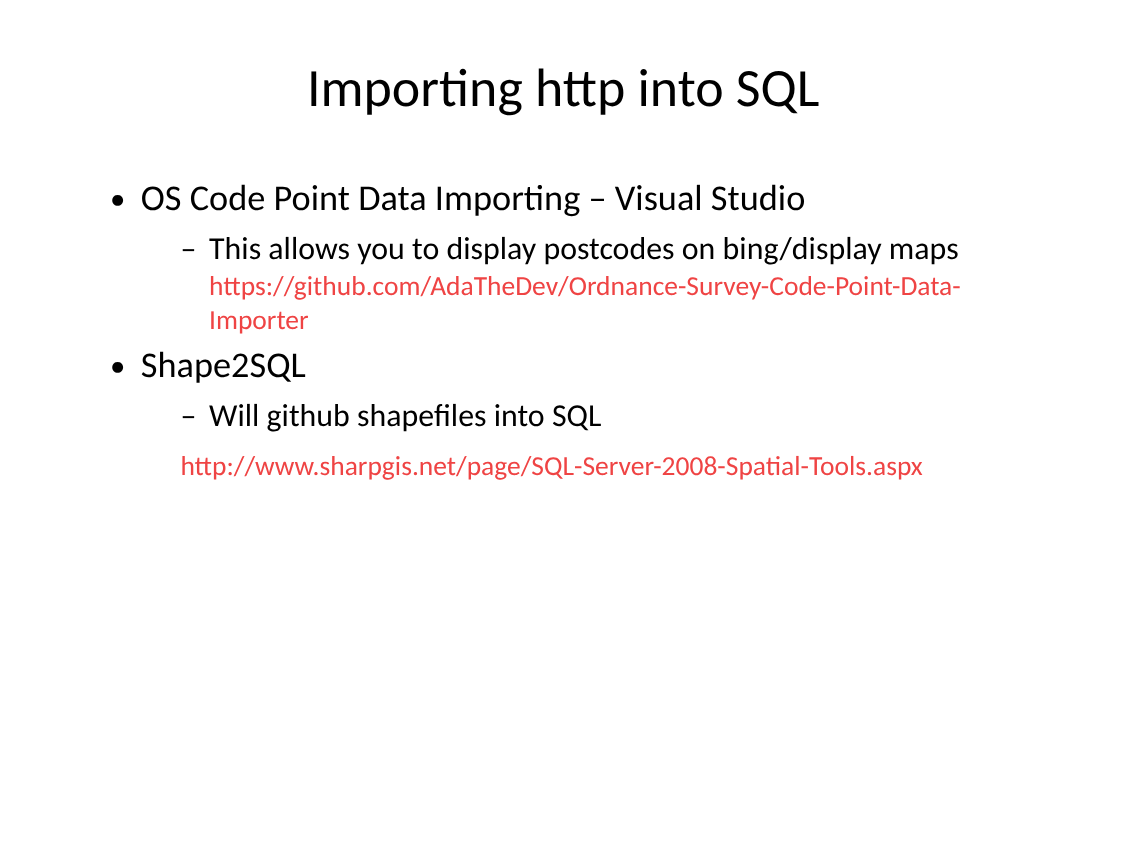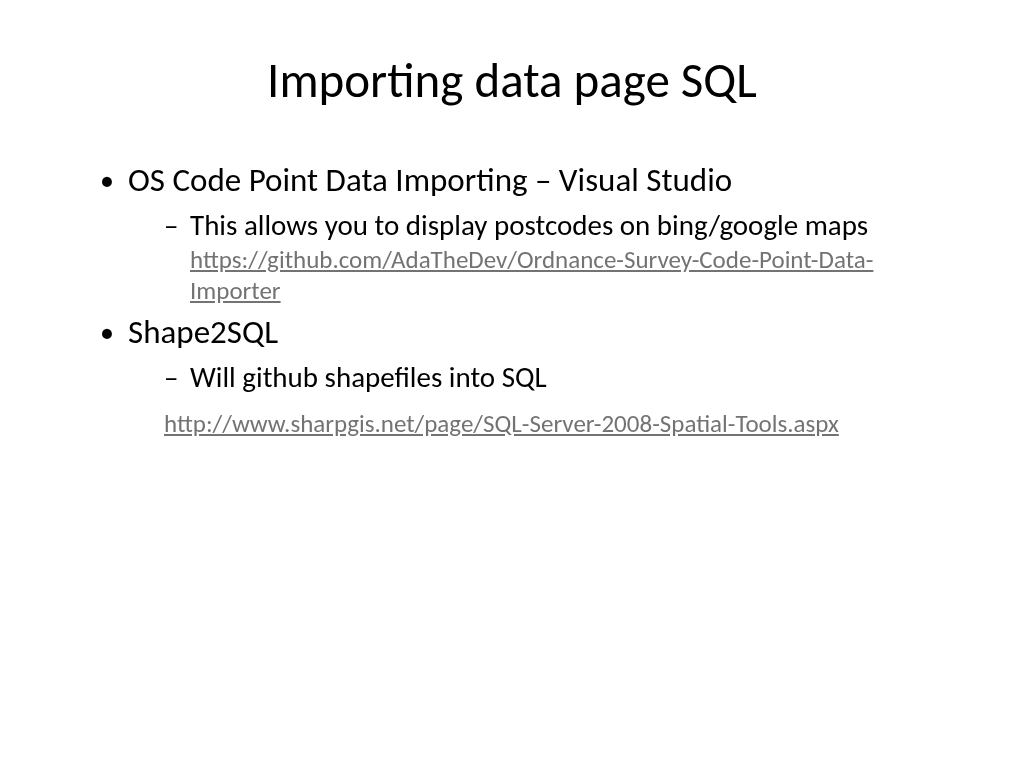--- a/index.html
+++ b/index.html
@@ -49,46 +49,45 @@
     position: relative;
     padding-left: 26px;
   }
   ul.level2 > li::before {
     content: "–";
     position: absolute;
     left: 0;
     top: 0;
   }
   .link {
-    color: #737373;
-    text-decoration: underline;
+    color: #ef4444;
     font-size: 25px;
     line-height: 1.25;
     display: block;
     word-break: break-word;
   }
   .link-inline {
     padding-left: 0;
   }
   .sub-link-container {
     padding-left: 36px;
     margin-top: 12px;
   }
 </style>
 </head>
 <body>
 
-<h1 class="title">Importing data page SQL</h1>
+<h1 class="title">Importing http into SQL</h1>
 
 <ul class="level1">
   <li>
     <span>OS Code Point Data Importing – Visual Studio</span>
     <ul class="level2">
       <li>
-        <span>This allows you to display postcodes on bing/google maps</span>
+        <span>This allows you to display postcodes on bing/display maps</span>
         <a class="link link-inline">https://github.com/AdaTheDev/Ordnance-Survey-Code-Point-Data-Importer</a>
       </li>
     </ul>
   </li>
   <li>
     <span>Shape2SQL</span>
     <ul class="level2">
       <li>
         <span>Will github shapefiles into SQL</span>
       </li>

